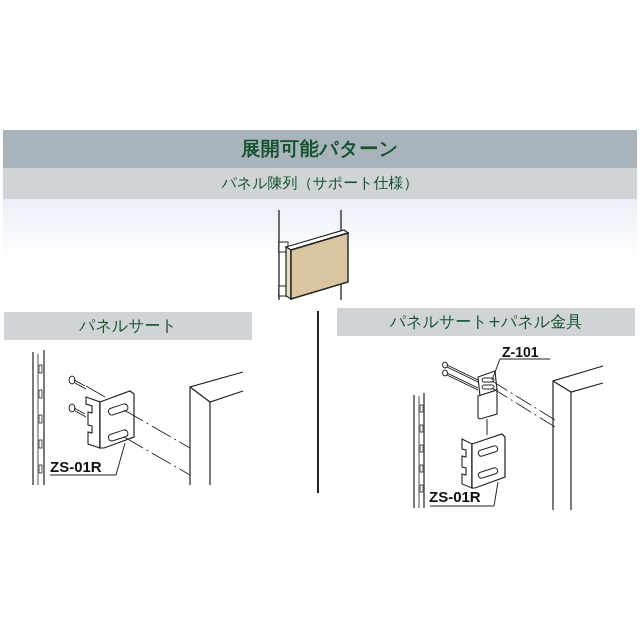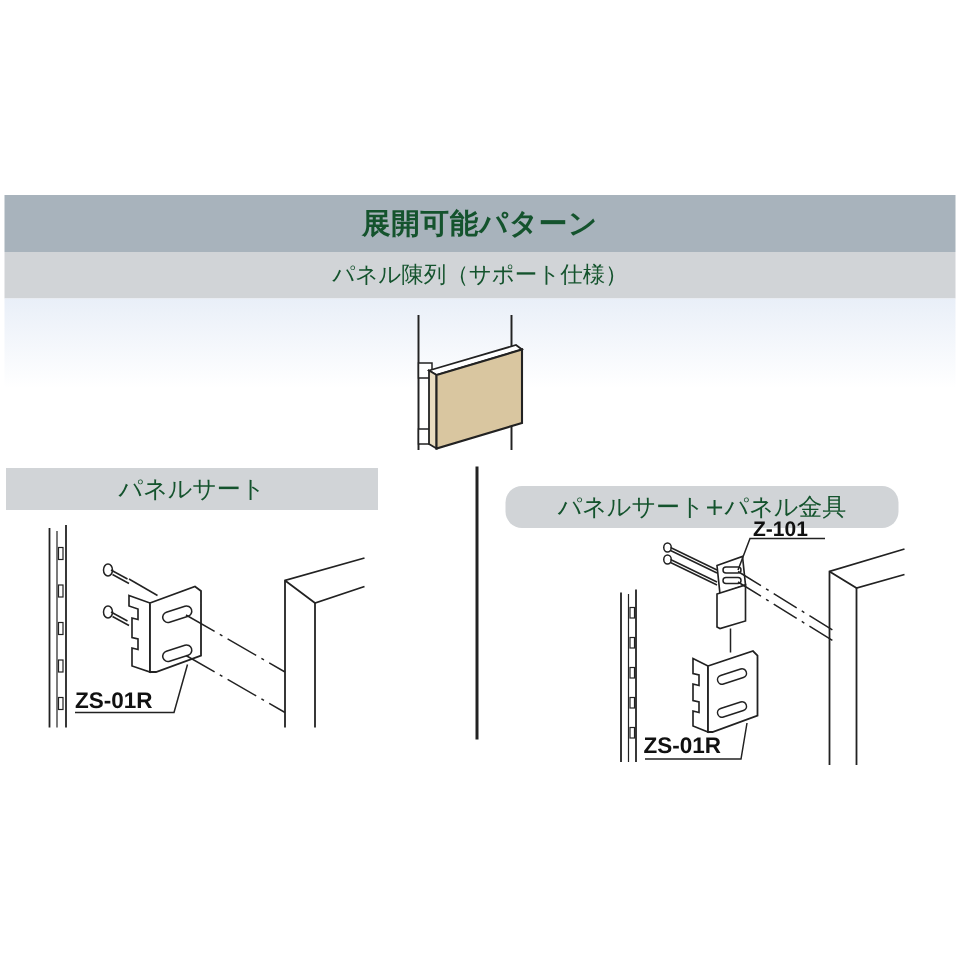--- a/index.html
+++ b/index.html
@@ -2,21 +2,21 @@
 <html><head>
 <meta charset="utf-8">
 <style>
   html, body { margin:0; padding:0; background:#ffffff; }
   body { width:640px; height:640px; position:relative; overflow:hidden; font-family:"DejaVu Sans", sans-serif; }
   .bar { position:absolute; display:flex; align-items:center; justify-content:center; color:#14532d; }
   #main-header { left:3px; top:130px; width:634px; height:38px; background:#a8b3bc; font-size:19px; font-weight:bold; letter-spacing:0.5px; }
   #sub-header { left:3px; top:168px; width:634px; height:31px; background:#d1d4d7; font-size:15px; }
   #gradient-band { position:absolute; left:3px; top:199px; width:634px; height:60px; background:linear-gradient(#e9eff8, #ffffff); }
   #left-header { left:4px; top:312px; width:248px; height:28px; background:#d1d4d7; font-size:16px; }
-  #right-header { left:337px; top:324px; width:262px; height:28px; background:#d1d4d7; font-size:16px;border-radius:11px; }
+  #right-header { left:337px; top:308px; width:298px; height:28px; background:#d1d4d7; font-size:16px; }
   #divider { position:absolute; left:317px; top:311px; width:2px; height:182px; background:#222; }
   svg { position:absolute; }
   .lbl { font-family:"Liberation Sans", sans-serif; font-weight:bold; fill:#111; }
 </style>
 </head>
 <body>
 
 <div id="main-header" class="bar">
     <span>展開可能パターン</span>
   </div>

